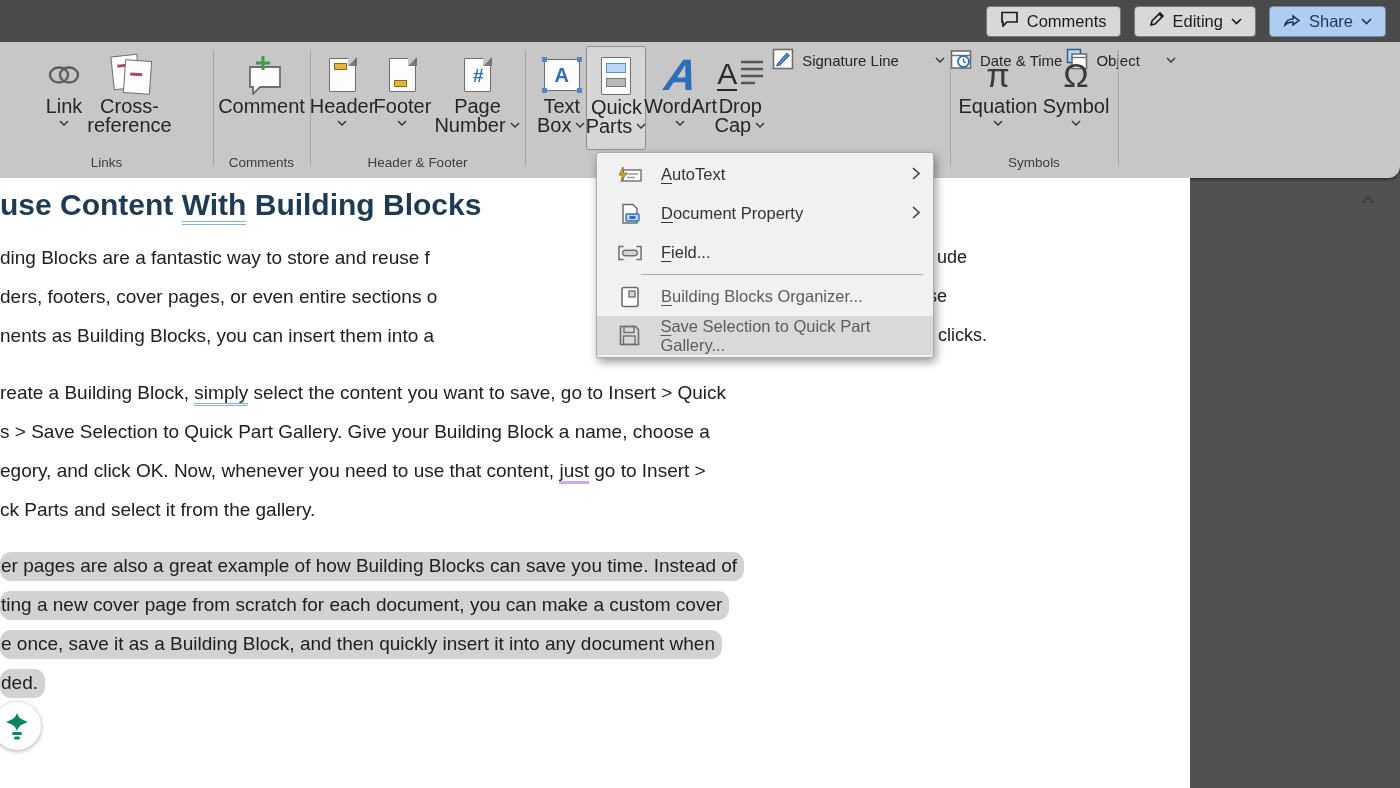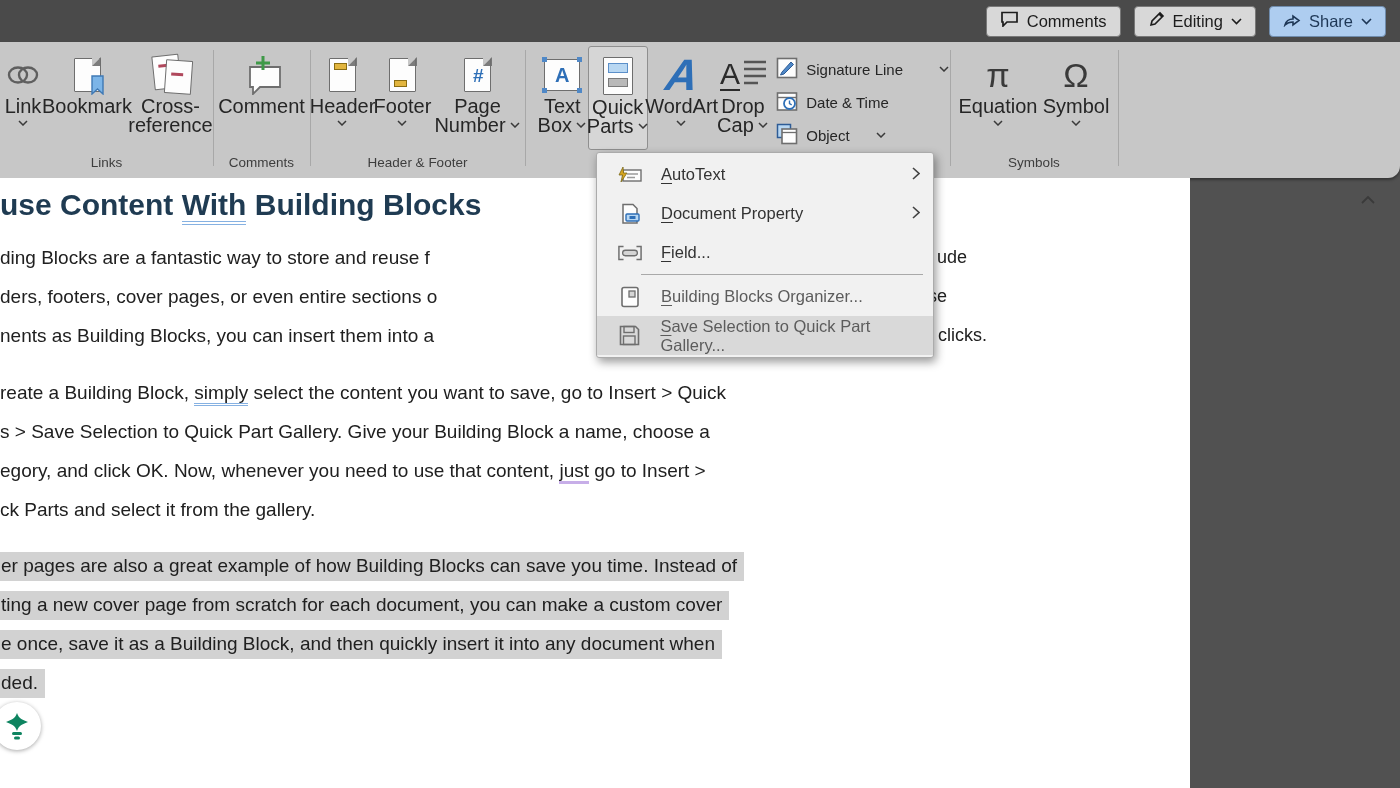--- a/index.html
+++ b/index.html
@@ -27,21 +27,21 @@
   .ribbon{position:absolute;top:42px;left:0;width:1400px;height:136px;background:var(--ribbon);
     border-radius:0 0 12px 0;box-shadow:0 2px 3px rgba(0,0,0,.35);z-index:10;}
   .rgroup{position:absolute;top:4px;height:128px;}
   .btnrow{display:flex;height:104px;align-items:stretch;justify-content:center;}
   .glabel{position:absolute;left:0;right:0;top:109px;text-align:center;font-size:13.5px;color:var(--grouplabel);}
   .vsep{position:absolute;top:8px;width:1px;height:116px;background:var(--sep);}
   .bigbtn{display:flex;flex-direction:column;align-items:center;padding-top:7px;cursor:pointer;}
   .bigbtn .ic{height:44px;display:flex;align-items:center;justify-content:center;}
   .bigbtn .lb{font-size:20px;color:var(--btntext);line-height:19px;white-space:nowrap;display:flex;align-items:center;gap:4px;}
   .bigbtn.sel{background:#d6d6d6;border:1px solid #8f8f8f;border-radius:3px;}
-  .stackcol{display:flex;flex-direction:column;justify-content:flex-end;gap:4px;padding-left:6px;}
+  .stackcol{display:flex;flex-direction:row;justify-content:flex-end;gap:4px;padding-left:6px;}
   .smallbtn{display:flex;align-items:center;gap:8px;height:29px;font-size:15px;color:var(--btntext);cursor:pointer;white-space:nowrap;}
   .collapse{position:absolute;left:1356px;top:148px;width:24px;height:18px;display:flex;align-items:center;justify-content:center;cursor:pointer;}
 
   
   .sheet{width:27px;height:34px;background:#fdfdfd;border:1.6px solid #6e6e6e;border-radius:1px;position:relative;}
   .sheet .fold{position:absolute;right:-1.6px;top:-1.6px;width:0;height:0;border-left:9px solid #c7c7c7;border-bottom:9px solid transparent;}
   .sheet .fold:after{content:"";position:absolute;left:-9px;top:0;width:0;height:0;border-right:9px solid #6e6e6e;border-top:9px solid transparent;opacity:.9;}
   .bar{position:absolute;left:4px;width:13px;height:7px;background:var(--yellow);border:1px solid #8a6d12;}
   .glyphic{font-size:34px;color:#3a3a3a;line-height:1;}
   .glyph-blue{color:var(--blue);font-size:19px;font-weight:bold;}
@@ -57,21 +57,21 @@
   .msep{height:1px;background:#a9a9a9;margin:2px 10px 2px 44px;}
   .accel{text-decoration:underline;text-underline-offset:2.5px;}
 
   
   .page{position:absolute;top:178px;left:0;width:1190px;height:610px;background:#ffffff;z-index:20;}
   .docline{position:absolute;left:0;font-size:19px;color:var(--body);white-space:nowrap;}
   .h1{font-size:30px;font-weight:600;color:var(--heading);}
   .u-blue2{border-bottom:4px double var(--u_blue);}
   .u-blue{border-bottom:3px double var(--u_blue);}
   .u-purple{border-bottom:3px solid var(--u_purple);}
-  .selspan{background:var(--selection);padding:3px 7px 5px 1px;}
+  .selspan{background:var(--selection);padding:3px 7px 5px 1px;border-radius:11px;}
   .frag{position:absolute;font-size:18px;color:var(--body);white-space:nowrap;}
 
   .bulb{position:absolute;left:-7px;top:524px;width:48px;height:48px;border-radius:50%;background:#fff;
     box-shadow:0 1px 4px rgba(0,0,0,.35);display:flex;align-items:center;justify-content:center;z-index:40;cursor:pointer;}
 </style>
 </head>
 <body>
 
 <div class="titlebar">
   <div class="chip">
@@ -120,31 +120,20 @@
               <ellipse cx="13" cy="12" rx="9" ry="7.5" fill="none" stroke="#5f5f5f" stroke-width="2.4"></ellipse>
               <ellipse cx="23" cy="12" rx="9" ry="7.5" fill="none" stroke="#5f5f5f" stroke-width="2.4"></ellipse>
             </svg>
         </div>
         <span class="lb">Link</span>
         <span class="chev" style="margin-top:4px">
           <svg width="10" height="6" viewBox="0 0 10 6">
               <path d="M1 1l4 4 4-4" fill="none" stroke="#3a3a3a" stroke-width="1.5"></path>
             </svg>
         </span>
-      </div>
-      <div class="bigbtn" style="width:82px">
-        <div class="ic">
-          <div class="sheet">
-              <span class="fold"></span>
-            <svg style="position:absolute;right:-4px;bottom:-4px" width="13" height="20" viewBox="0 0 13 20">
-                <path d="M1 1h11v18l-5.5-5L1 19z" fill="#7cb5e8" stroke="#3f79b5" stroke-width="1.4"></path>
-              </svg>
-          </div>
-        </div>
-        <span class="lb">Bookmark</span>
       </div>
       <div class="bigbtn" style="width:85px">
         <div class="ic">
           <div style="position:relative;width:40px;height:40px">
             <div class="sheet" style="position:absolute;left:2px;top:0;transform:rotate(-6deg)">
                 <span style="position:absolute;left:5px;top:8px;width:12px;height:3px;background:var(--red)"></span>
               </div>
             <div class="sheet" style="position:absolute;left:14px;top:5px;transform:rotate(4deg)">
                 <span style="position:absolute;left:5px;top:12px;width:12px;height:3px;background:var(--red)"></span>
               </div>

